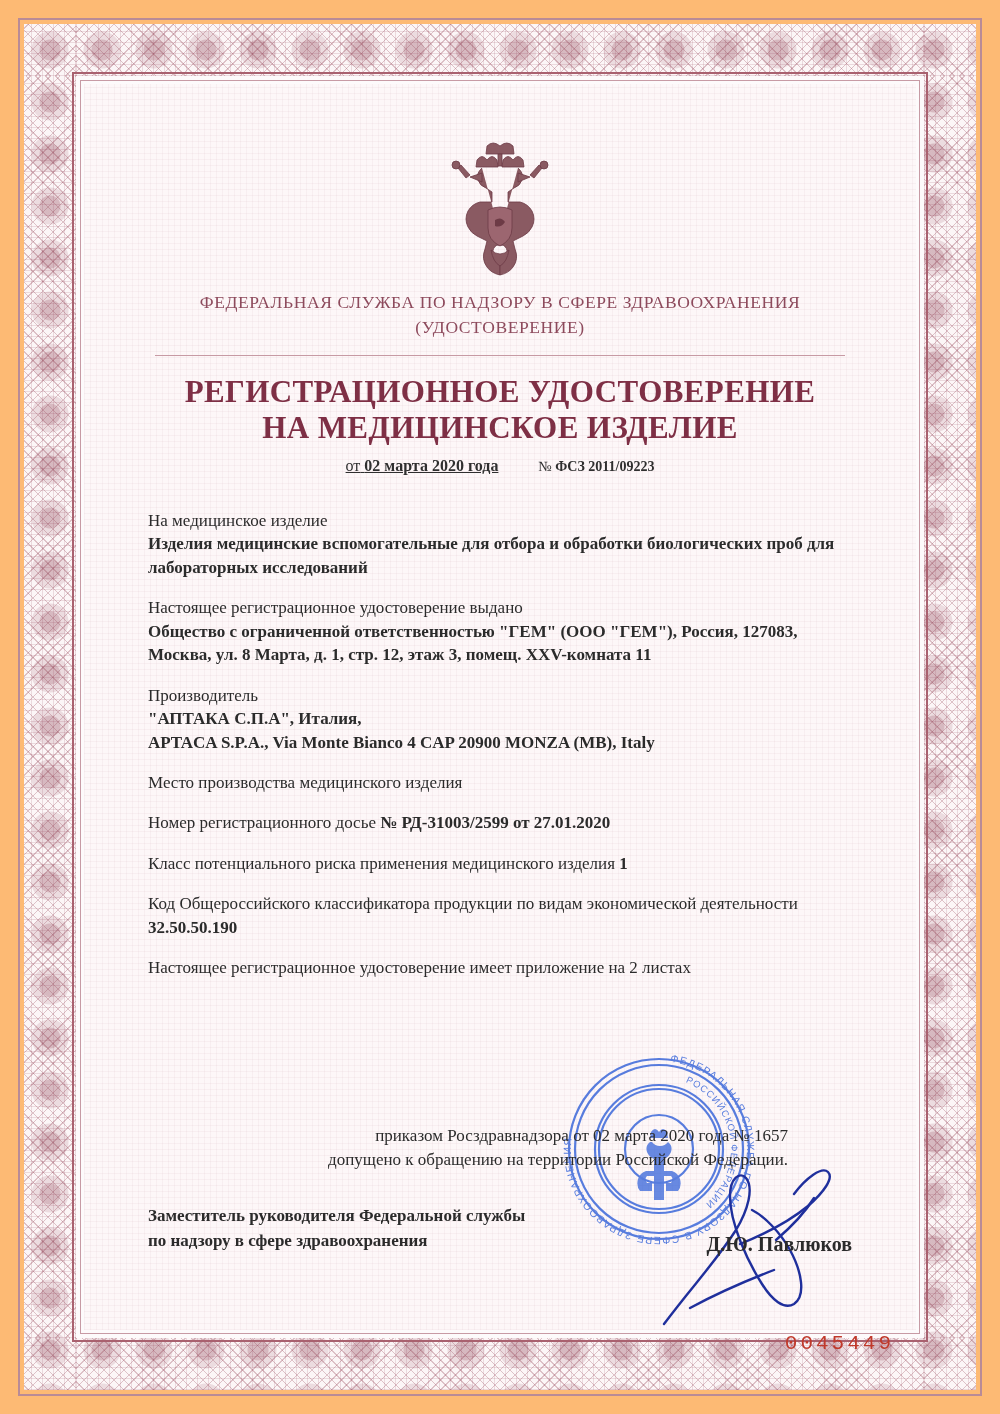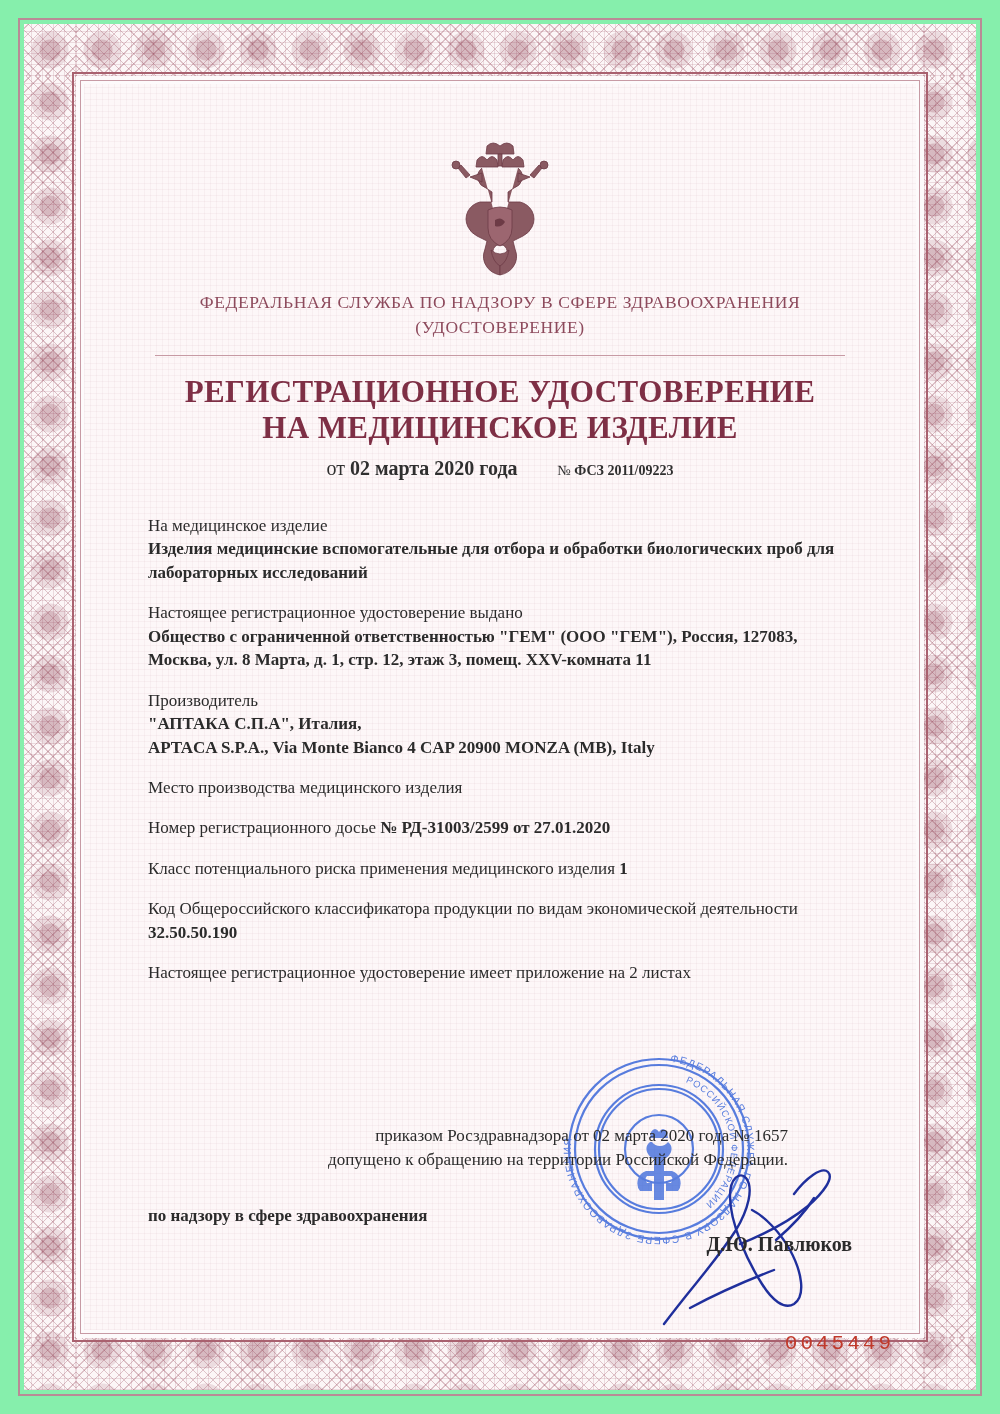--- a/index.html
+++ b/index.html
@@ -4,21 +4,21 @@
 <style>
   html, body {
     margin: 0;
     padding: 0;
     background: #ffffff;
   }
   .page {
     position: relative;
     width: 1000px;
     height: 1414px;
-    background: #86efac;
+    background: #fdba74;
     overflow: hidden;
     font-family: "Liberation Serif", serif;
     color: #2b2b2b;
   }
 
   
   .border-outer {
     position: absolute;
     left: 18px; top: 18px;
     width: 964px; height: 1378px;
@@ -126,21 +126,22 @@
   .dateline {
     margin-top: 10px;
     display: flex;
     justify-content: center;
     align-items: baseline;
     gap: 40px;
     color: #2f2f2f;
   }
   .dateline .date {
     font-weight: bold;
-    font-size: 20px;
+    font-size: 16px;
+    text-decoration: underline;
   }
   .dateline .date .prefix { font-weight: normal; }
   .dateline .num {
     font-weight: bold;
     font-size: 14px;
   }
   .dateline .num .sign { font-weight: normal; }
 
   .body {
     margin: 34px 64px 0 64px;
@@ -350,20 +351,21 @@
         <path d="M132 96 C146 84, 160 70, 170 54"></path>
       </g>
     </svg>
 
     <div class="footer-note">
       <div class="pad">приказом Росздравнадзора от 02 марта 2020 года № 1657</div>
       <div class="pad">допущено к обращению на территории Российской Федерации.</div>
     </div>
 
     <div class="signatory">
+      <div class="role">Заместитель руководителя Федеральной службы</div>
       <div class="role">по надзору в сфере здравоохранения</div>
       <div class="name">Д.Ю. Павлюков</div>
     </div>
 
     <div class="serial">0045449</div>
 
   </div>
 </div>
 
 </body></html>

